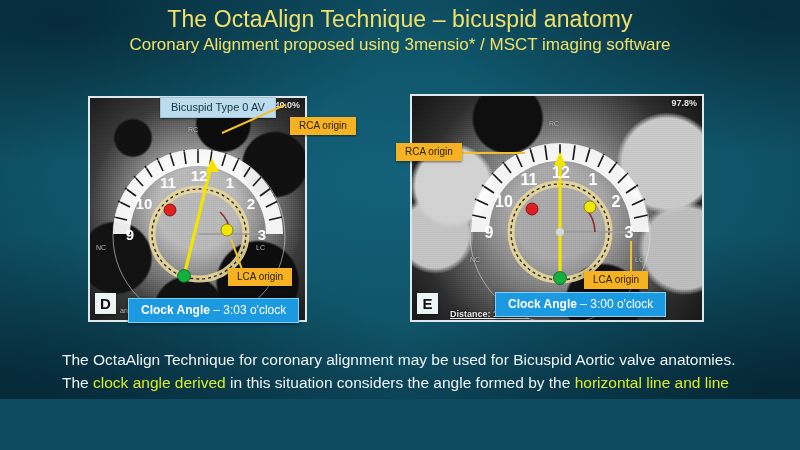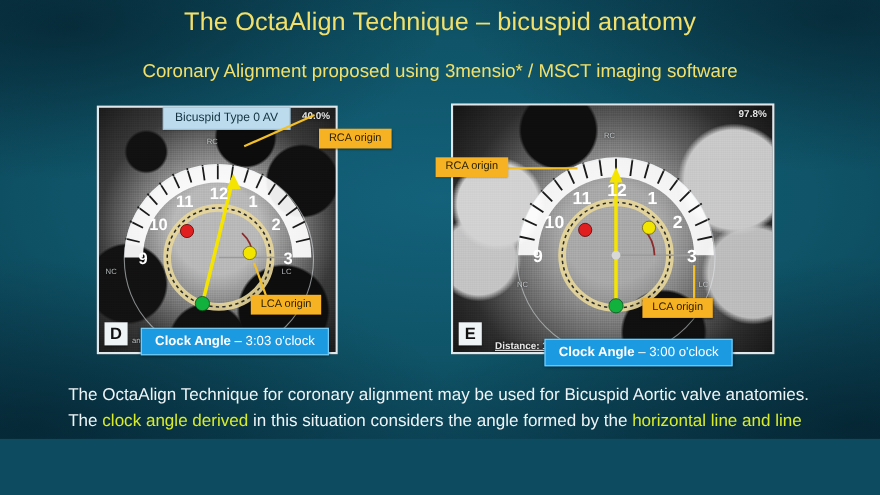--- a/index.html
+++ b/index.html
@@ -23,21 +23,21 @@
     pointer-events:none;
   }
 
   
   .title{
     position:absolute;left:0;right:0;top:6px;text-align:center;
     font-size:23px;color:#f2e06a;letter-spacing:.1px;
   }
   .subtitle{
     position:absolute;left:0;right:0;top:35px;text-align:center;
-    font-size:17px;color:#f2e06a;margin-top:20px;
+    font-size:17px;color:#f2e06a;
   }
 
   
   .panel{
     position:absolute;border:2px solid #dfe7ea;overflow:hidden;
     background:#2b2b2b;
   }
   #panel-d{left:88px;top:96px;width:215px;height:222px;}
   #panel-e{left:410px;top:94px;width:290px;height:224px;}
 
@@ -192,21 +192,21 @@
     <div class="smalltext" style="left:98px;top:28px;">RC</div>
     <div class="smalltext" style="left:6px;top:146px;">NC</div>
     <div class="smalltext" style="left:166px;top:146px;">LC</div>
 
     <div class="pct" style="right:5px;top:2px;">40.0%</div>
 
     <div class="letter-box" style="left:5px;bottom:6px;">D</div>
     <div class="smalltext" style="left:30px;bottom:6px;">ance: 19.5 mm</div>
   </div>
 
-  <div class="pill" style="left:148px;top:97px;">Bicuspid Type 0 AV</div>
+  <div class="pill" style="left:160px;top:97px;">Bicuspid Type 0 AV</div>
 
   <div class="leader" style="left:222px;top:132px;width:70px;height:2px;transform:rotate(-24deg);transform-origin:left center;"></div>
   <div class="callout" style="left:290px;top:117px;">RCA origin</div>
 
   <div class="leader" style="left:231px;top:238px;width:42px;height:2px;transform:rotate(70deg);transform-origin:left center;"></div>
   <div class="callout" style="left:228px;top:268px;">LCA origin</div>
 
   <div class="clock-badge" style="left:128px;top:298px;text-align:center;">
     <b>Clock Angle</b>
     <span>– 3:03 o'clock</span>
@@ -272,21 +272,21 @@
     <div class="dist" style="left:2px;bottom:1px;">Distance: 18.8 mm</div>
   </div>
 
 
   <div class="leader" style="left:459px;top:152px;width:66px;height:2px;"></div>
   <div class="callout" style="left:396px;top:143px;">RCA origin</div>
 
   <div class="leader" style="left:631px;top:240px;width:38px;height:2px;transform:rotate(90deg);transform-origin:left center;"></div>
   <div class="callout" style="left:584px;top:271px;">LCA origin</div>
 
-  <div class="clock-badge" style="left:495px;top:308px;">
+  <div class="clock-badge" style="left:495px;top:292px;">
     <b>Clock Angle</b>
     <span>– 3:00 o'clock</span>
   </div>
 
   <div class="caption">
     <span>The OctaAlign Technique for coronary alignment may be used for Bicuspid Aortic valve anatomies. The </span><span class="hl">clock angle derived</span><span> in this situation considers the angle formed by the </span><span class="hl">horizontal line and line connecting Right Coronary Artery</span>
   </div>
 
 </div>
 

